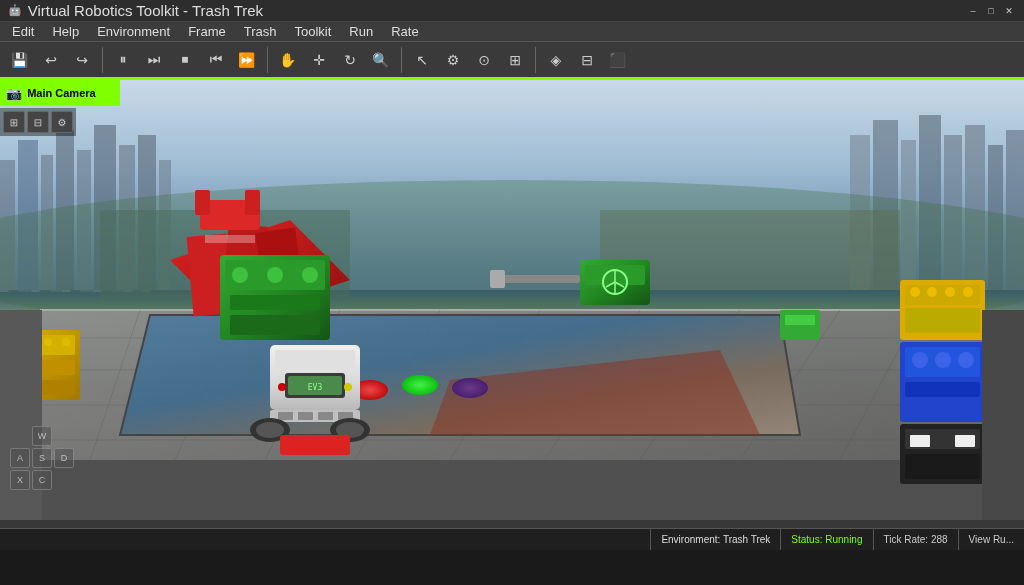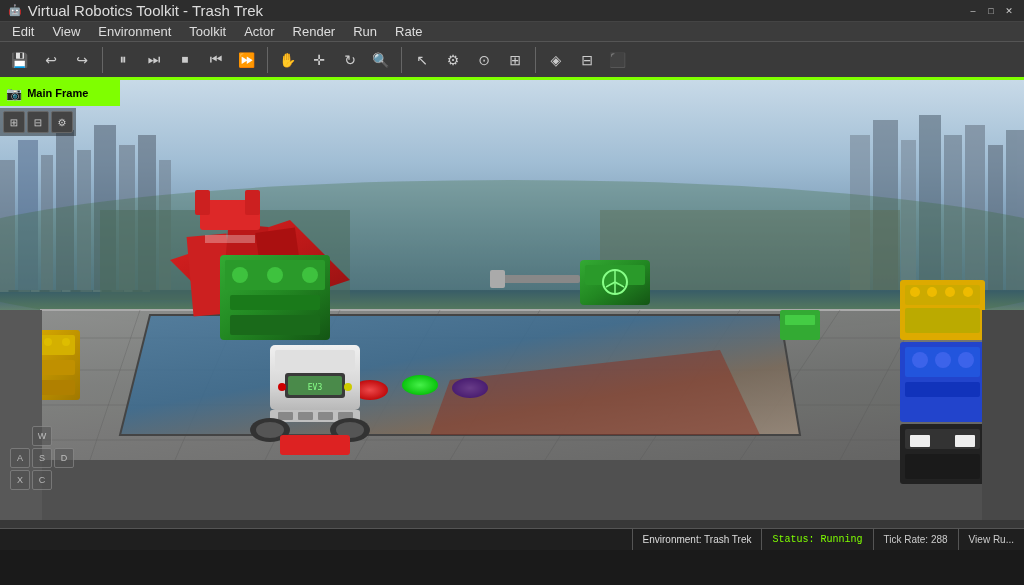--- a/index.html
+++ b/index.html
@@ -205,21 +205,21 @@
     .status-seg {
       height: 22px;
       padding: 0 10px;
       display: flex;
       align-items: center;
       font-size: 10px;
       color: #ccc;
       border-left: 1px solid #555;
     }
     .status-seg.env { color: #ddd; }
-    .status-seg.running { color: #7fff00; font-family: Liberation Mono, monospace; }
+    .status-seg.running { color: #7fff00; }
 
     
     .scene-bg {
       position: absolute;
       inset: 0;
       background: linear-gradient(180deg, 
         #b8cce0 0%, 
         #c9d8e8 15%,
         #8aabcc 25%,
         #5a7a9a 35%,
@@ -292,25 +292,25 @@
   </div>
   <div class="win-controls">
     <div class="win-btn">–</div>
     <div class="win-btn">□</div>
     <div class="win-btn close">✕</div>
   </div>
 </div>
 
 <div id="menu-bar">
 <div class="menu-item">Edit</div>
-    <div class="menu-item">View</div>
+    <div class="menu-item">Help</div>
     <div class="menu-item">Environment</div>
+    <div class="menu-item">Frame</div>
+    <div class="menu-item">Trash</div>
     <div class="menu-item">Toolkit</div>
-    <div class="menu-item">Actor</div>
-    <div class="menu-item">Render</div>
     <div class="menu-item">Run</div>
     <div class="menu-item">Rate</div>
   </div>
 
 <div id="toolbar">
 <div class="tb-btn" title="Save">💾</div>
     <div class="tb-btn" title="Undo">↩</div>
     <div class="tb-btn" title="Redo">↪</div>
     <div class="toolbar-sep"></div>
     <div class="tb-btn" title="Pause">⏸</div>
@@ -581,21 +581,21 @@
     </g>
 
     <rect x="0" y="230" width="42" height="210" fill="#585858"></rect>
     <rect x="982" y="230" width="42" height="210" fill="#484848"></rect>
 
     <rect x="0" y="440" width="1024" height="30" fill="#383838"></rect>
   </svg>
 
   <div id="camera-bar">
     <span class="cam-icon">📷</span>
-    <span class="cam-label">Main Frame</span>
+    <span class="cam-label">Main Camera</span>
   </div>
 
   <div id="cam-controls">
     <div class="cam-ctrl-btn">⊞</div>
     <div class="cam-ctrl-btn">⊟</div>
     <div class="cam-ctrl-btn">⚙</div>
   </div>
 
   <div id="wasd-overlay">
 

